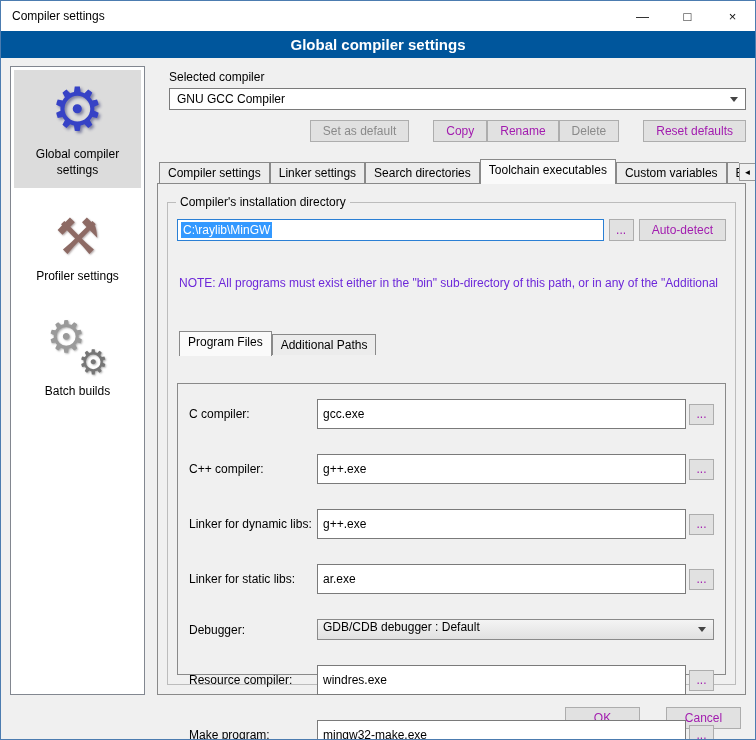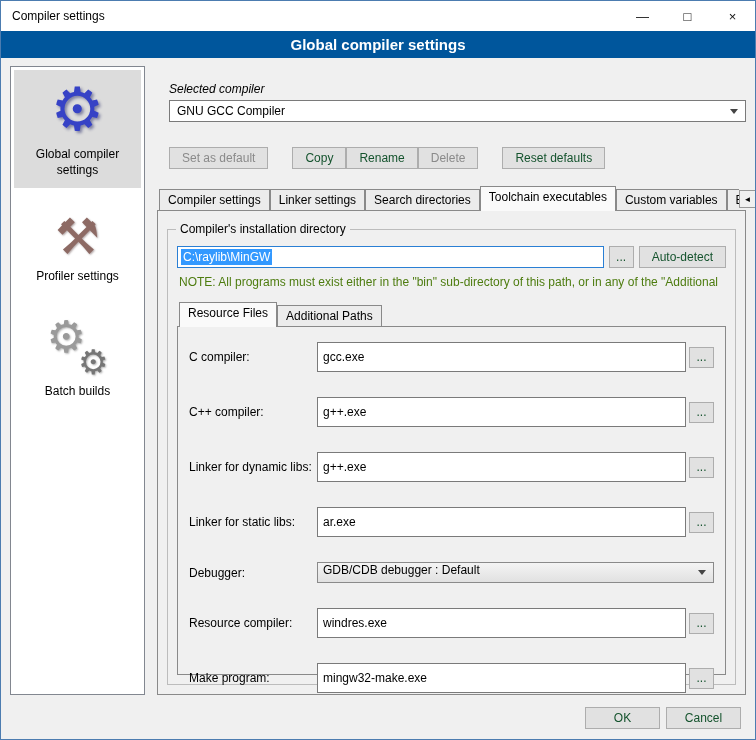--- a/index.html
+++ b/index.html
@@ -28,63 +28,63 @@
   .side-item.selected{background:#dcdcdc;}
   .side-icon{line-height:1;}
   .icon-gear-blue{font-size:60px;color:#3642c6;text-shadow:2px 2px 3px rgba(15,20,90,.45);}
   .icon-profiler{font-size:50px;color:#8d6a64;text-shadow:1px 1px 2px rgba(60,30,30,.4);}
   .icon-gears-gray{position:relative;width:62px;height:58px;}
   .icon-gears-gray .g1{position:absolute;left:0;top:-4px;font-size:44px;color:#9a9a9a;text-shadow:1px 1px 2px rgba(0,0,0,.3);}
   .icon-gears-gray .g2{position:absolute;right:0;bottom:-2px;font-size:34px;color:#767676;text-shadow:1px 1px 2px rgba(0,0,0,.3);}
   .side-label{margin-top:7px;font-size:12px;line-height:1.3;}
   
   .main{flex:1;display:flex;flex-direction:column;min-width:0;padding:2px 0 0 2px;}
-  .field-caption{margin:14px 0 4px 12px;font-style:italic;}
+  .field-caption{margin:2px 0 4px 12px;}
   .top-combo{height:22px;margin-left:12px;border:1px solid #7a7a7a;background:#ffffff;
     display:flex;align-items:center;padding-left:7px;box-sizing:border-box;cursor:default;}
   .combo-arrow-zone{margin-left:auto;width:22px;display:flex;align-items:center;justify-content:center;align-self:stretch;}
   .tri-down{width:0;height:0;border-left:4px solid transparent;border-right:4px solid transparent;border-top:5px solid #444;}
   .btn{height:22px;background:#e1e1e1;border:1px solid #adadad;font-size:12px;padding:0 12px;
-    font-family:inherit;color:#14532d;cursor:default;box-sizing:border-box;}
+    font-family:inherit;color:#a21caf;cursor:default;box-sizing:border-box;}
   .btn:disabled{color:#8a8a8a;}
-  .btn-row{display:flex;justify-content:flex-start;margin:25px 0 0 12px;}
+  .btn-row{display:flex;justify-content:flex-end;margin:10px 0 0 12px;}
   .mr-gap{margin-right:24px;}
   
   .tabstrip{display:flex;align-items:flex-end;margin:16px 0 0 0;position:relative;z-index:2;padding-left:2px;height:25px;}
   .tab{box-sizing:border-box;height:21px;border:1px solid #898989;border-bottom:none;background:#ececec;
     padding:3px 8px 0;white-space:nowrap;cursor:default;}
   .tab.active{height:25px;background:#fafafa;position:relative;z-index:3;margin-bottom:-1px;}
   .tab.clipped{border-right:none;padding-right:3px;max-width:34px;overflow:hidden;}
   .tab-scrollers{margin-left:auto;display:flex;align-self:flex-end;margin-bottom:2px;}
   .scroll-btn{width:18px;height:18px;border:1px solid #989898;background:#f0f0f0;font-size:8px;
     display:flex;align-items:center;justify-content:center;font-family:inherit;padding:0;cursor:default;}
   .tab-panel{flex:1;border:1px solid #898989;background:#f0f0f0;padding:11px 9px 9px;
     display:flex;flex-direction:column;min-height:0;position:relative;z-index:1;}
   
   .groupbox{flex:1;border:1px solid #bcbcbc;position:relative;margin-top:7px;
-    padding:16px 9px 9px;display:flex;flex-direction:column;min-height:0;}
+    padding:16px 9px 9px;display:flex;flex-direction:column;min-height:0;gap:28px;}
   .groupbox-legend{position:absolute;top:-8px;left:8px;background:#f0f0f0;padding:0 4px;}
   .dir-row{display:flex;align-items:flex-start;gap:5px;}
   .dir-input{flex:1;height:22px;background:#ffffff;border:1px solid #2a7fd4;display:flex;
     align-items:center;padding-left:3px;box-sizing:border-box;cursor:text;}
   .selection{background:#3399ff;color:#ffffff;padding:1px 2px;}
   .dots-btn{width:25px;padding:0;flex-shrink:0;}
-  .note{color:#4d7c0f;margin:7px 0 13px 2px;white-space:nowrap;overflow:hidden;}
+  .note{color:#6d28d9;margin:7px 0 13px 2px;white-space:nowrap;overflow:hidden;}
   
   .subtabstrip{display:flex;align-items:flex-end;position:relative;z-index:2;padding-left:2px;height:24px;}
   .inner-panel{flex:1;border:1px solid #898989;background:#f0f0f0;padding:15px 11px 8px;min-height:0;}
   .frow{display:flex;align-items:center;margin-bottom:25px;}
   .flabel{width:128px;flex-shrink:0;}
   .finput{flex:1;height:30px;background:#ffffff;border:1px solid #7a7a7a;display:flex;
     align-items:center;padding-left:5px;box-sizing:border-box;cursor:text;}
   .fdots{width:25px;height:21px;margin-left:3px;padding:0;flex-shrink:0;}
   .fcombo{flex:1;height:21px;border:1px solid #8a8a8a;background:linear-gradient(#f4f4f4,#e1e1e1);
     display:flex;padding-left:5px;box-sizing:border-box;cursor:default;}
   
-  .footer{height:42px;display:flex;align-items:center;justify-content:flex-end;gap:6px;
+  .footer{height:42px;display:flex;align-items:center;justify-content:flex-end;gap:26px;
     padding:0 14px;flex-shrink:0;}
   .footer .btn{width:75px;padding:0;}
 </style>
 </head>
 <body>
 
 <div class="window">
 
   <div class="titlebar">
     <span class="titlebar-title">Compiler settings</span>
@@ -166,21 +166,21 @@
             <div class="dir-input">
               <span class="selection">C:\raylib\MinGW</span>
             </div>
             <button class="btn dots-btn">...</button>
             <button class="btn">Auto-detect</button>
           </div>
 
           <div class="note">NOTE: All programs must exist either in the "bin" sub-directory of this path, or in any of the "Additional</div>
 
           <div class="subtabstrip">
-            <div class="tab active">Resource Files</div>
+            <div class="tab active">Program Files</div>
             <div class="tab">Additional Paths</div>
           </div>
 
           <div class="inner-panel">
 
             <div class="frow">
               <span class="flabel">C compiler:</span>
               <div class="finput">
                   <span>gcc.exe</span>
                 </div>

